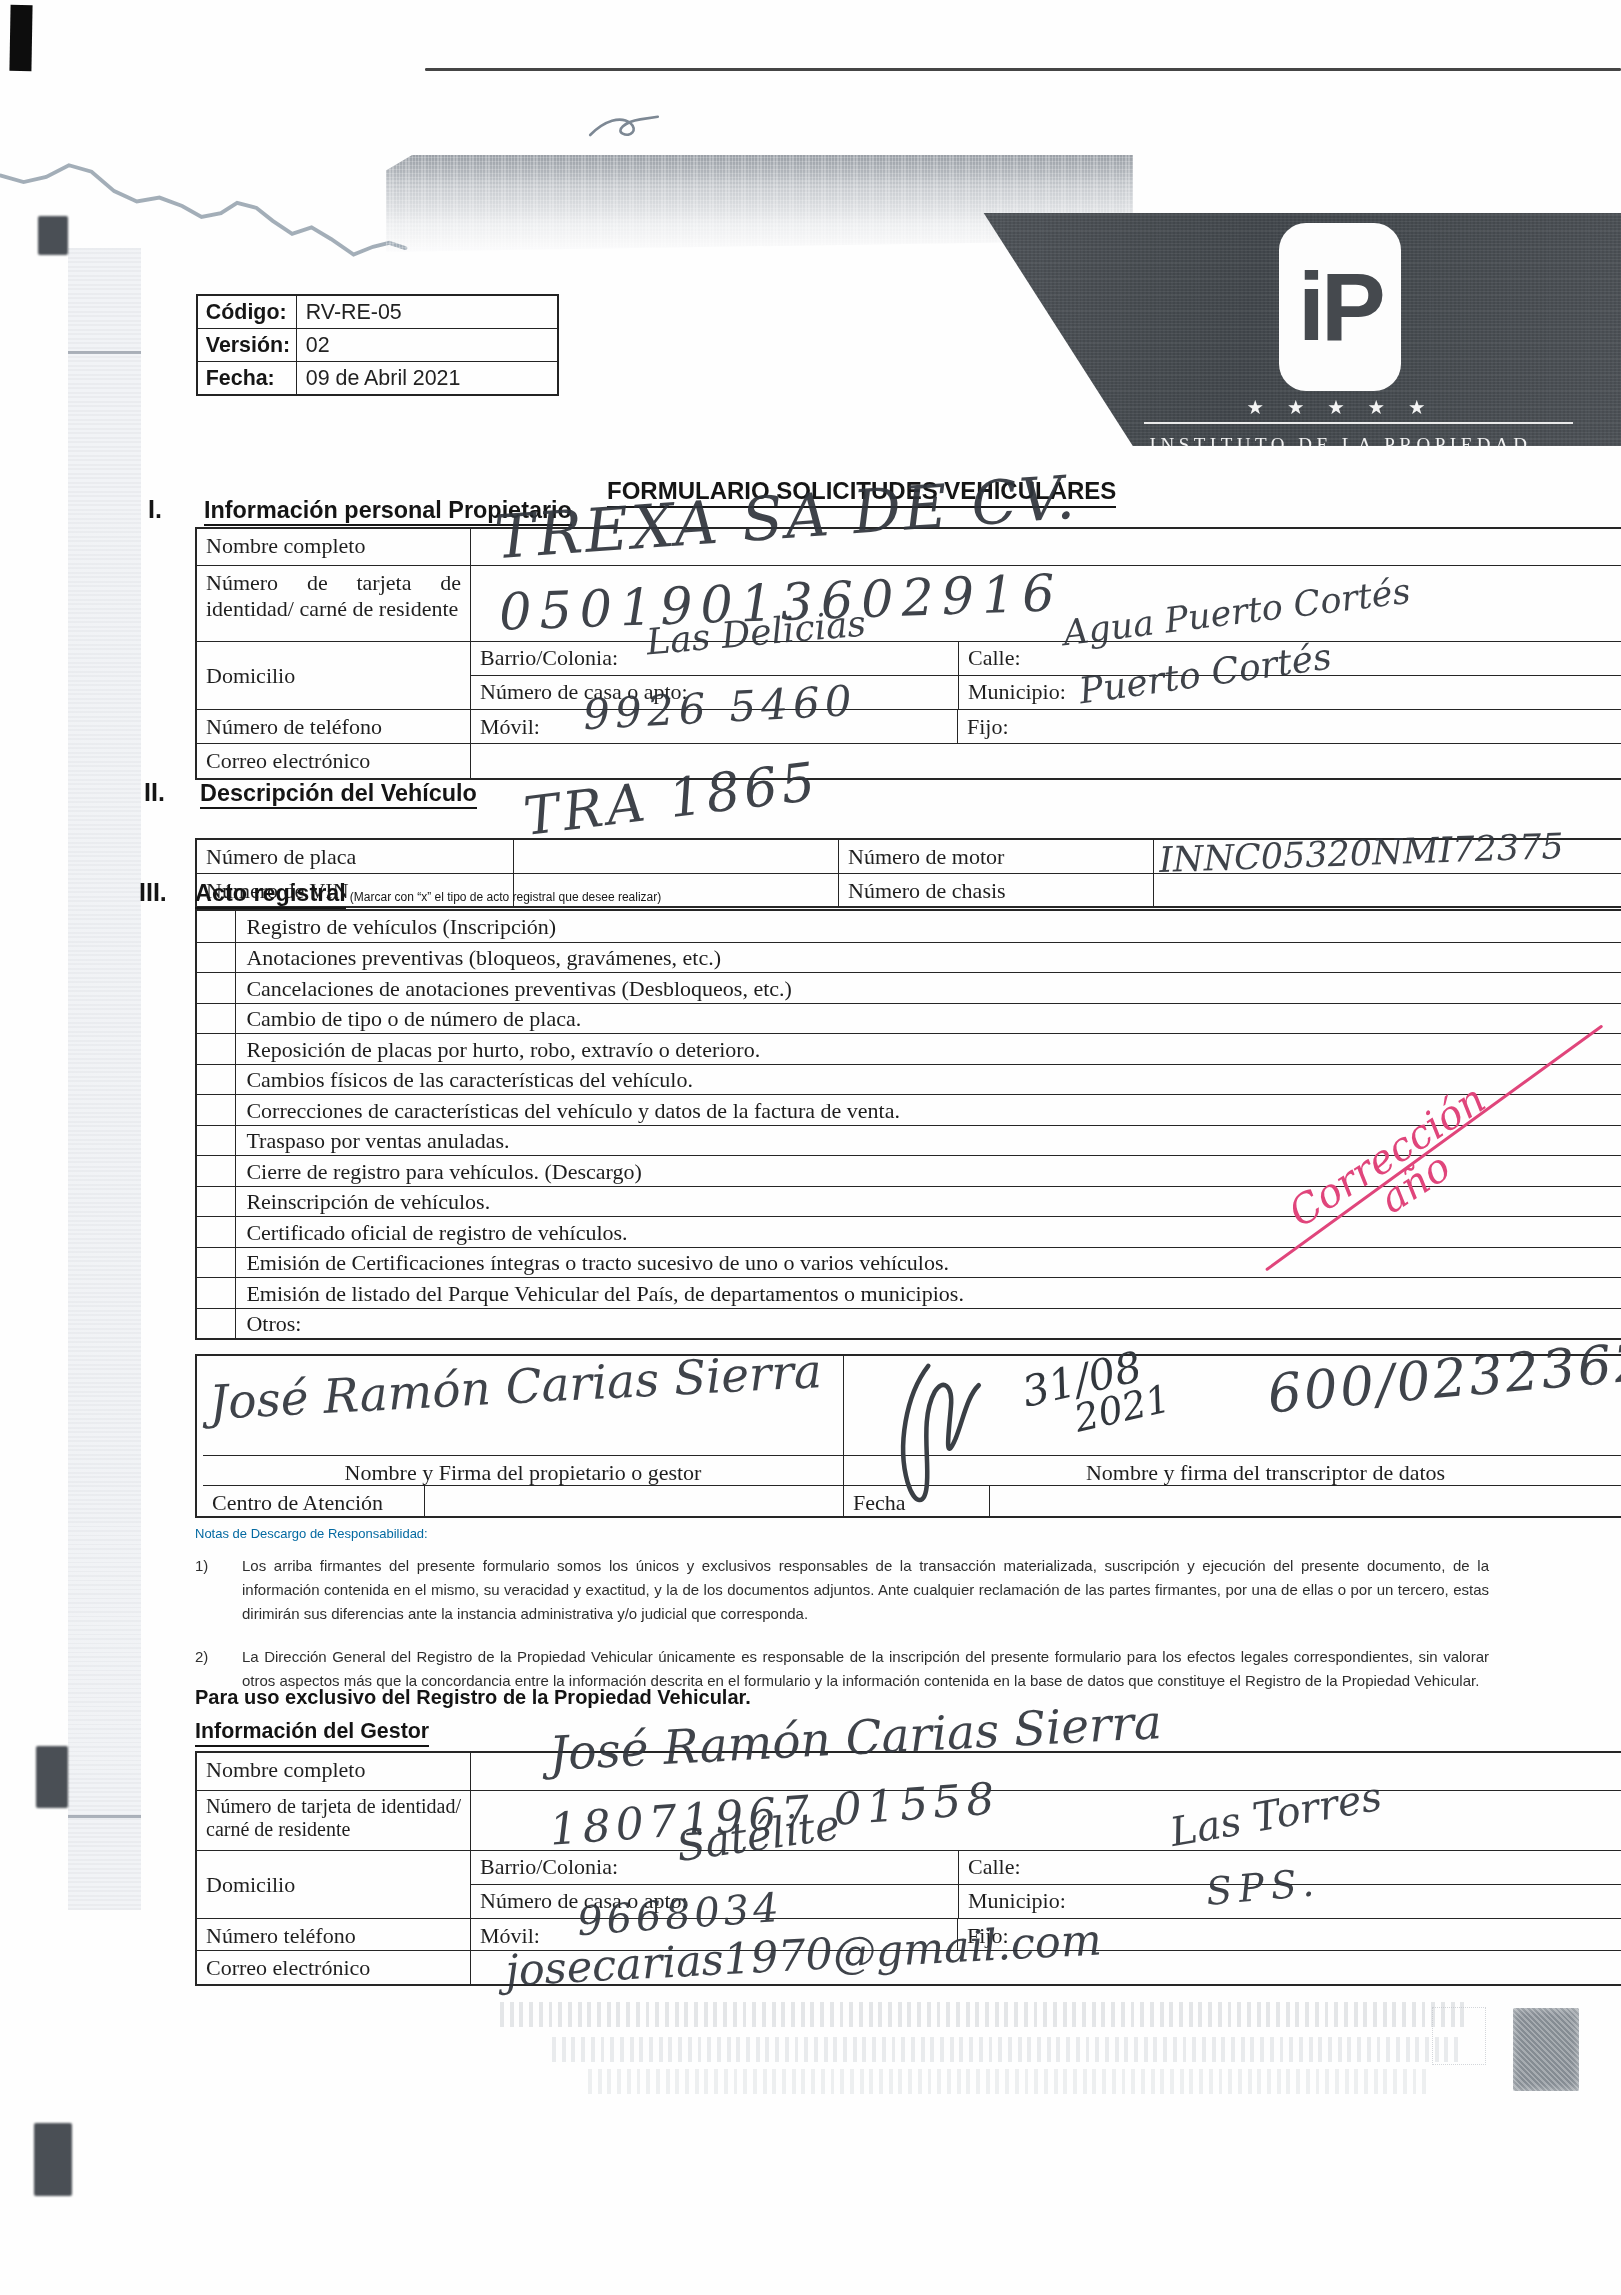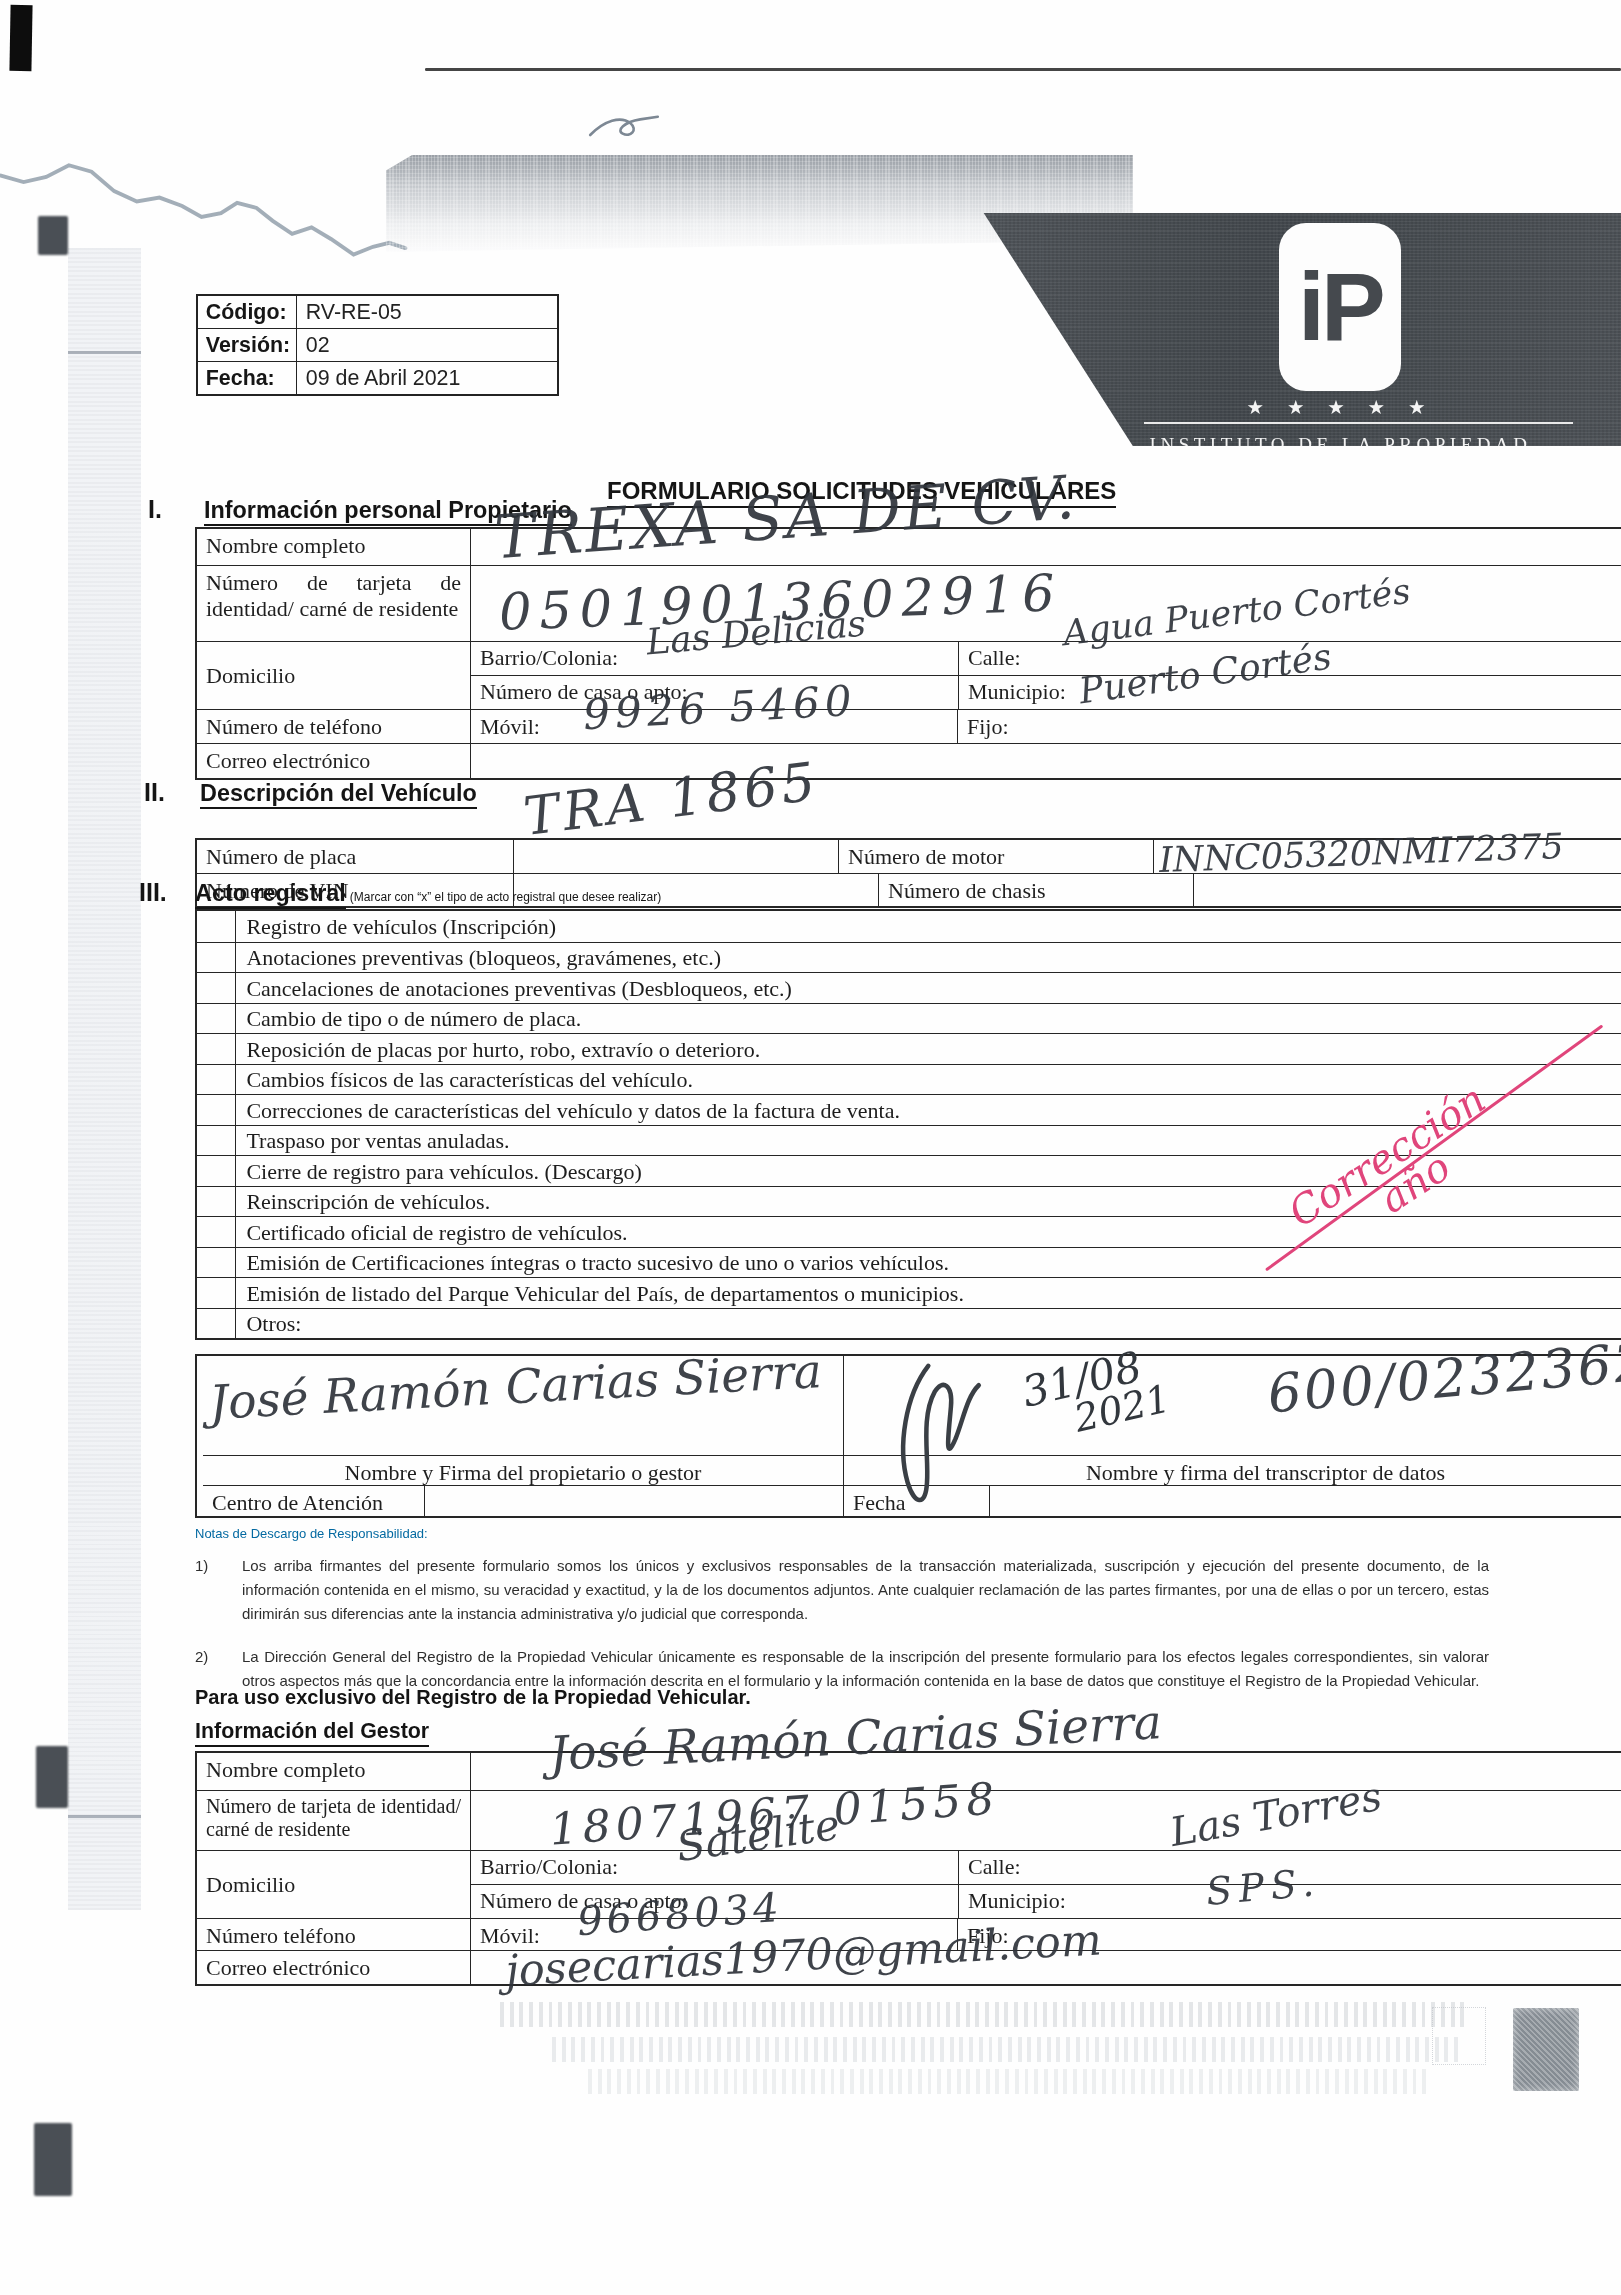--- a/index.html
+++ b/index.html
@@ -202,21 +202,21 @@
   <div class="tbl" style="top:838px;">
     <div class="row" style="height:33px;">
       <div class="cell" style="width:316px;">Número de placa</div>
       <div class="cell" style="width:325px;"></div>
       <div class="cell" style="width:315px;">Número de motor</div>
       <div class="cell grow"></div>
     </div>
     <div class="row" style="height:33px;">
       <div class="cell" style="width:316px;">Número de VIN</div>
       <div class="cell" style="width:325px;"></div>
-      <div class="cell" style="width:315px;margin-left:40px;">Número de chasis</div>
+      <div class="cell" style="width:315px;">Número de chasis</div>
       <div class="cell grow"></div>
     </div>
   </div>
 
   <div class="sec-head" style="left:139px;top:878px;">
     <span class="sec-num">III.</span><span class="sec-title">Acto registral</span><span class="sec-note">(Marcar con “x” el tipo de acto registral que desee realizar)</span>
   </div>
   <div class="tbl" style="top:909px;">
     <div class="row" style="height:30.5px;">
         <div class="cell chk"></div>

